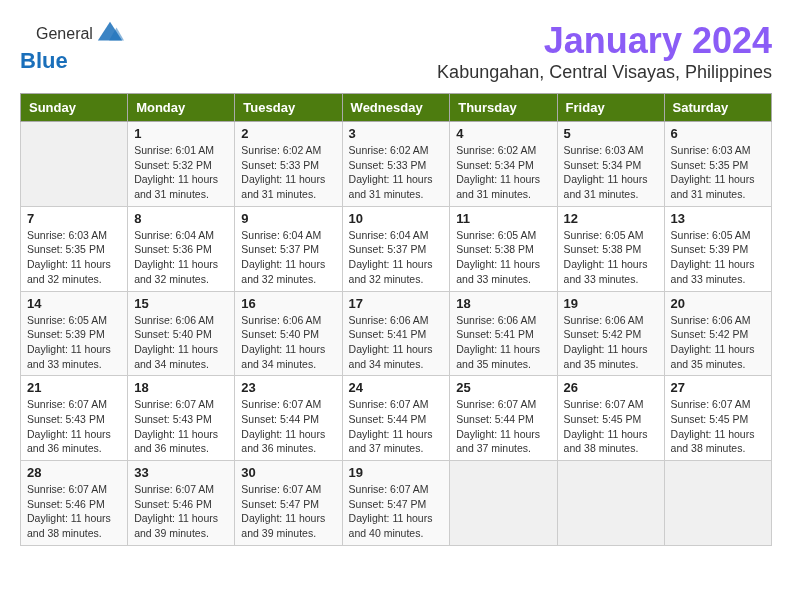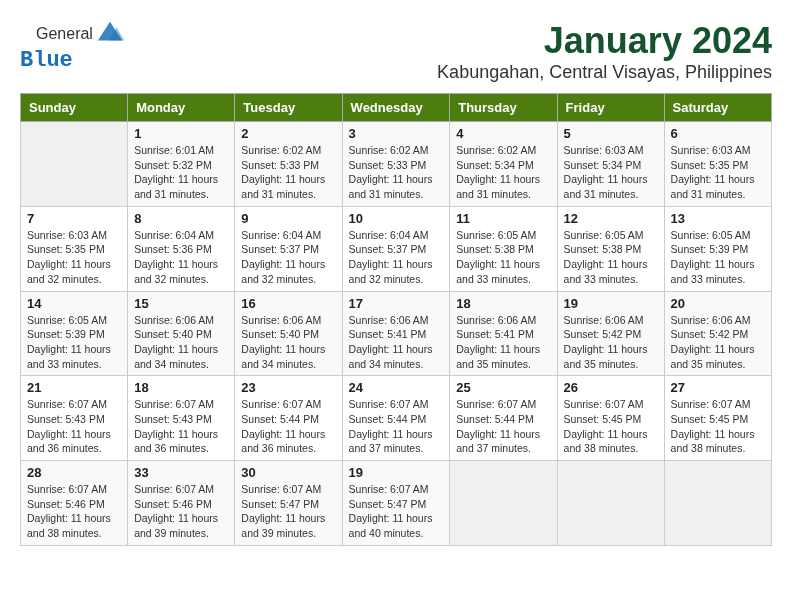--- a/index.html
+++ b/index.html
@@ -14,33 +14,33 @@
       display: flex;
       justify-content: space-between;
       align-items: flex-start;
       margin-bottom: 10px;
     }
     .logo {
       display: flex;
       align-items: center;
     }
     .logo-general { color: #333; margin-left: 16px; }
-    .logo-blue { color: #1a6fba; font-family: Liberation Mono, monospace; }
+    .logo-blue { color: #1a6fba; }
     .logo-icon {
       width: 28px;
       height: 28px;
       margin-left: 3px;
     }
     .title-block {
       text-align: right;
     }
     .month-title {
       font-size: 36px;
       font-weight: bold;
-      color: #14532d;
+      color: #8b5cf6;
     }
     .location-title {
       font-size: 18px;
       color: #333;
     }
     table {
       width: 100%;
       border-collapse: collapse;
       font-size: 11px;
     }

